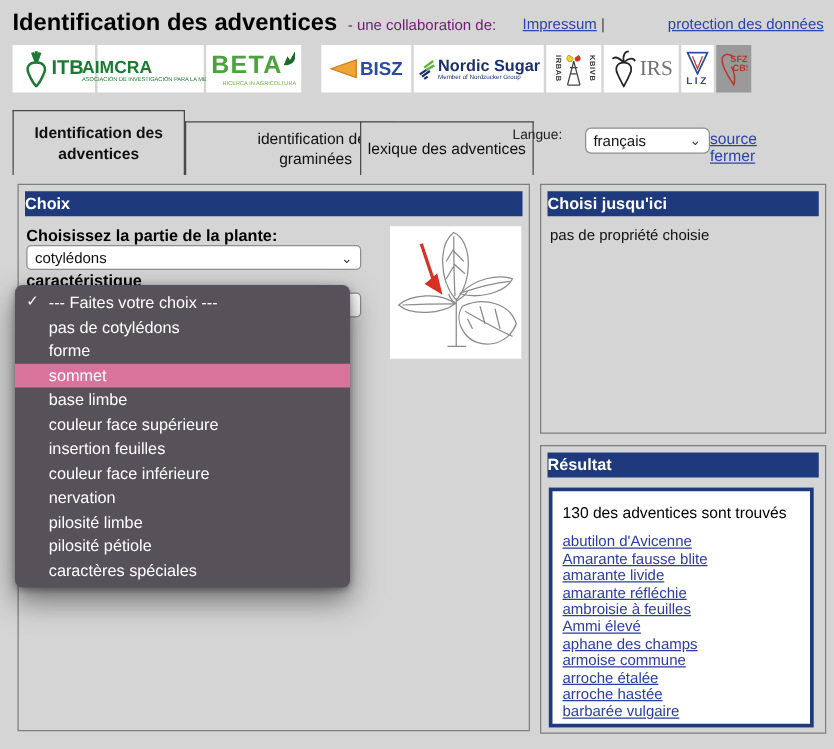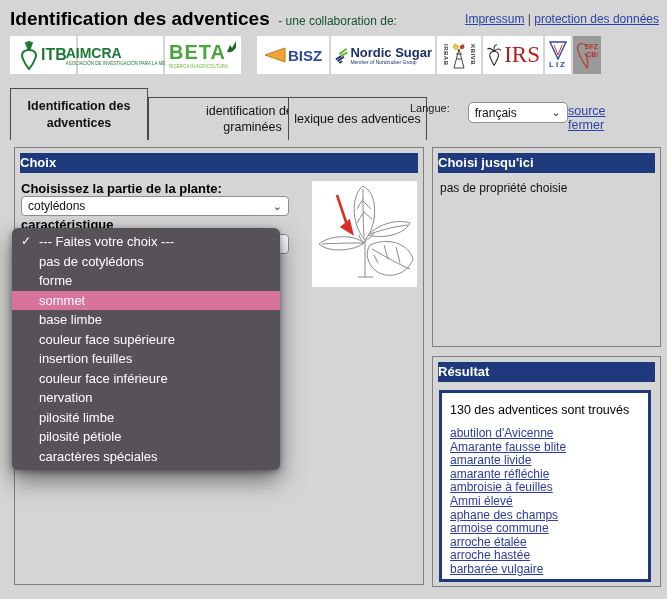--- a/index.html
+++ b/index.html
@@ -5,23 +5,23 @@
   * { margin:0; padding:0; box-sizing:border-box; }
   html,body { background:#d5d5d5; }
   #page {
     position:relative; width:667px; height:599px;
     background:#d5d5d5; overflow:hidden;
     font-family:"Liberation Sans", sans-serif; color:#111;
   }
   
   #title-row { position:absolute; left:10px; top:8px; width:470px; }
   #page-title { font-size:19px; font-weight:bold; color:#000; display:inline; }
-  #page-subtitle { font-size:12px; color:#14532d; display:inline; margin-left:4px; }
+  #page-subtitle { font-size:12px; color:#701a75; display:inline; margin-left:4px; }
   #header-links { position:absolute; right:8px; top:12px; font-size:12px; color:#444; }
-  #header-links a { color:#2c43a8; text-decoration:underline; cursor:pointer; }
+  #header-links a { color:#2c43a8; text-decoration:underline; cursor:pointer;margin-left:47px; }
   
   #logo-strip { position:absolute; left:10px; top:36px; height:38px; display:flex; gap:2px; }
   .logo-tile { background:#fff; height:38px; display:flex; align-items:center; justify-content:center; gap:2px; padding:0 3px; }
   .logo-tile svg { display:block; }
   .ltxt { font-weight:bold; white-space:nowrap; }
   .lsub { font-size:4.5px; line-height:5px; white-space:nowrap; }
   .stack { display:flex; flex-direction:column; align-items:flex-start; }
   .vtext { font-size:6px; font-weight:bold; color:#333; writing-mode:vertical-rl; letter-spacing:0.5px; line-height:7px; }
   
   #tab-row { position:absolute; left:0; top:88px; width:667px; height:52px; }
@@ -97,21 +97,21 @@
       <svg width="14" height="28" viewBox="0 0 14 28">
         <path d="M7 8 C2 8 1 12 3 16 C4 20 6 24 7 27 C8 24 10 20 11 16 C13 12 12 8 7 8 Z" fill="none" stroke="#2a8a3a" stroke-width="1.6"></path>
         <path d="M7 8 L4 2 M7 8 L7 1 M7 8 L10 2" stroke="#e8c520" stroke-width="2"></path>
       </svg>
       <div class="stack">
         <span class="ltxt" style="font-size:14px;color:#1d7a34">AIMCRA</span>
         <span class="lsub" style="color:#1d7a34">ASOCIACIÓN DE INVESTIGACIÓN PARA LA MEJORA</span>
       </div>
     </div>
     <div class="logo-tile" style="width:76px">
-      <div class="stack" style="align-items:flex-start">
+      <div class="stack" style="align-items:flex-end">
         <span style="display:flex;align-items:flex-start">
           <span class="ltxt" style="font-size:20px;color:#4aa33c;letter-spacing:1px">BETA</span>
           <svg width="11" height="12" viewBox="0 0 11 12">
             <path d="M1 11 L4 4 L6 7 L10 0 L10 6 C9 10 4 12 1 11 Z" fill="#1d6b2a"></path>
           </svg>
         </span>
         <span class="lsub" style="color:#6db53c">RICERCA IN AGRICOLTURA</span>
       </div>
     </div>
     <div class="logo-tile" style="width:72px;margin-left:14px">
@@ -137,21 +137,21 @@
         <path d="M12 4 C14 6 14 8 12 9 C10 10 8 8 9 6 Z" fill="#c93a2e"></path>
         <path d="M8 9 L3 28 M8 9 L13 28 M3 28 L13 28 M5 14 L11 14 M6 19 L10 19" fill="none" stroke="#444" stroke-width="1"></path>
       </svg>
       <span class="vtext">KBIVB</span>
     </div>
     <div class="logo-tile" style="width:60px">
       <svg width="22" height="30" viewBox="0 0 22 30">
         <path d="M11 10 C5 10 4 15 6 19 C8 24 10 27 11 29 C12 27 14 24 16 19 C18 15 17 10 11 10 Z" fill="none" stroke="#222" stroke-width="1.4"></path>
         <path d="M11 10 C7 6 4 5 2 7 M11 10 C10 4 12 1 15 1 M11 10 C15 6 19 6 20 9" fill="none" stroke="#222" stroke-width="1.4"></path>
       </svg>
-      <span style="font-family:'Liberation Serif',serif;font-size:23px;color:#b91c1c">IRS</span>
+      <span style="font-family:'Liberation Serif',serif;font-size:17px;color:#737373">IRS</span>
     </div>
     <div class="logo-tile" style="width:26px">
       <div class="stack" style="align-items:center">
         <svg width="18" height="19" viewBox="0 0 18 19">
           <path d="M1 1 L17 1 L9 18 Z" fill="none" stroke="#2b4aa0" stroke-width="1.4"></path>
           <path d="M5 4 L9 14 L13 4" fill="none" stroke="#c93a2e" stroke-width="1"></path>
         </svg>
         <span class="ltxt" style="font-size:8px;color:#2b4aa0;letter-spacing:2px">LIZ</span>
       </div>
     </div>

